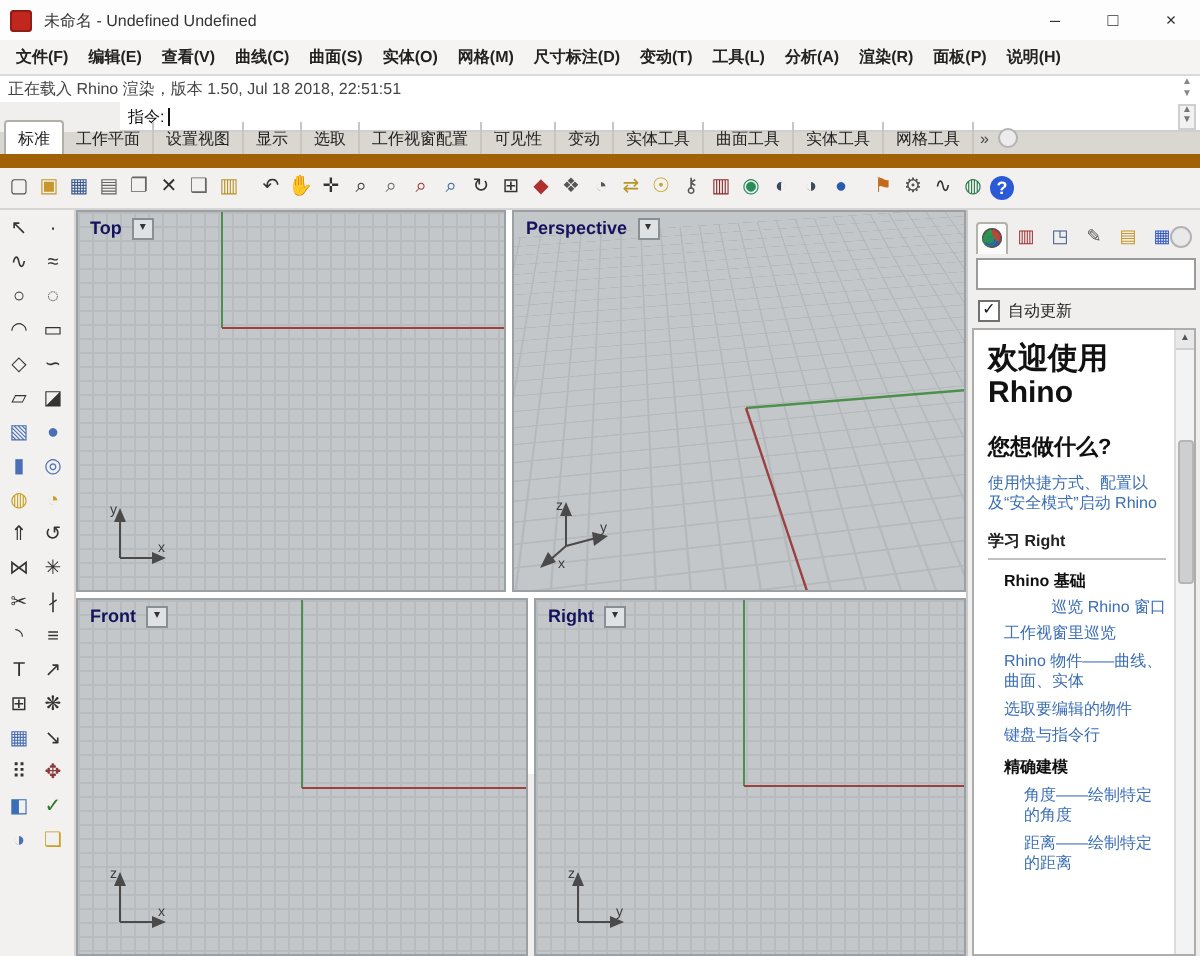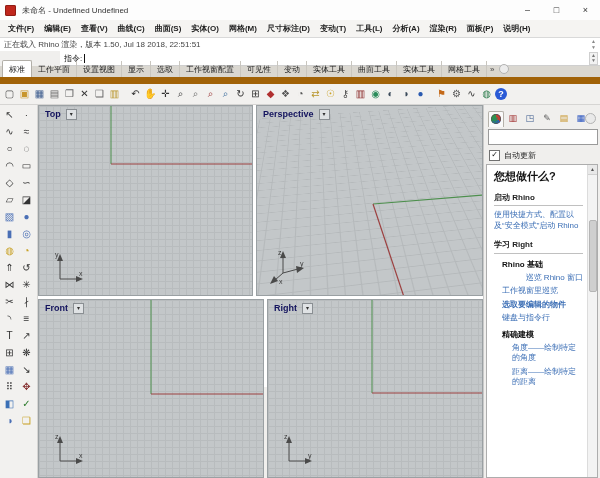--- a/index.html
+++ b/index.html
@@ -370,30 +370,31 @@
         <span class="ticon" style="color: rgb(44, 86, 192);">▦</span>
       </span>
     </div>
   <span class="pcircle"></span>
   <input class="psearch" type="text" value="" style="">
   <div class="autoupd">
     <span class="chk">✓</span>
     <label>自动更新</label>
   </div>
   <div class="pcontent">
+    <div class="wtitle">欢迎使用 Rhino</div>
     <div class="wquestion">您想做什么?</div>
     <div>
 
-    <div class="w-item" data-kind="section" style="padding-left: 0px;">启动 Rhino</div>
         <div class="w-item" data-kind="link" style="padding-left: 0px;">使用快捷方式、配置以及“安全模式”启动 Rhino</div>
         <div class="w-item" data-kind="section" style="padding-left: 0px;">学习 Right</div>
         <div class="w-item" data-kind="group" style="padding-left: 8px;">Rhino 基础</div>
         <div class="w-item" data-kind="link" style="padding-left: 8px; text-align: right;">巡览 Rhino 窗口</div>
         <div class="w-item" data-kind="link" style="padding-left: 8px;">工作视窗里巡览</div>
-        <div class="w-item" data-kind="link" style="padding-left: 8px; font-weight: bold;">选取要编辑的物件</div>
+        <div class="w-item" data-kind="link" style="padding-left: 8px;">Rhino 物件——曲线、曲面、实体</div>
+        <div class="w-item" data-kind="link" style="padding-left: 8px;">选取要编辑的物件</div>
         <div class="w-item" data-kind="link" style="padding-left: 8px;">键盘与指令行</div>
         <div class="w-item" data-kind="group" style="padding-left: 8px;">精确建模</div>
         <div class="w-item" data-kind="link" style="padding-left: 18px;">角度——绘制特定的角度</div>
         <div class="w-item" data-kind="link" style="padding-left: 18px;">距离——绘制特定的距离</div>
       </div>
     <div class="pscroll">
       <div class="arr">▲</div>
       <div class="thumb"></div>
     </div>
   </div>

